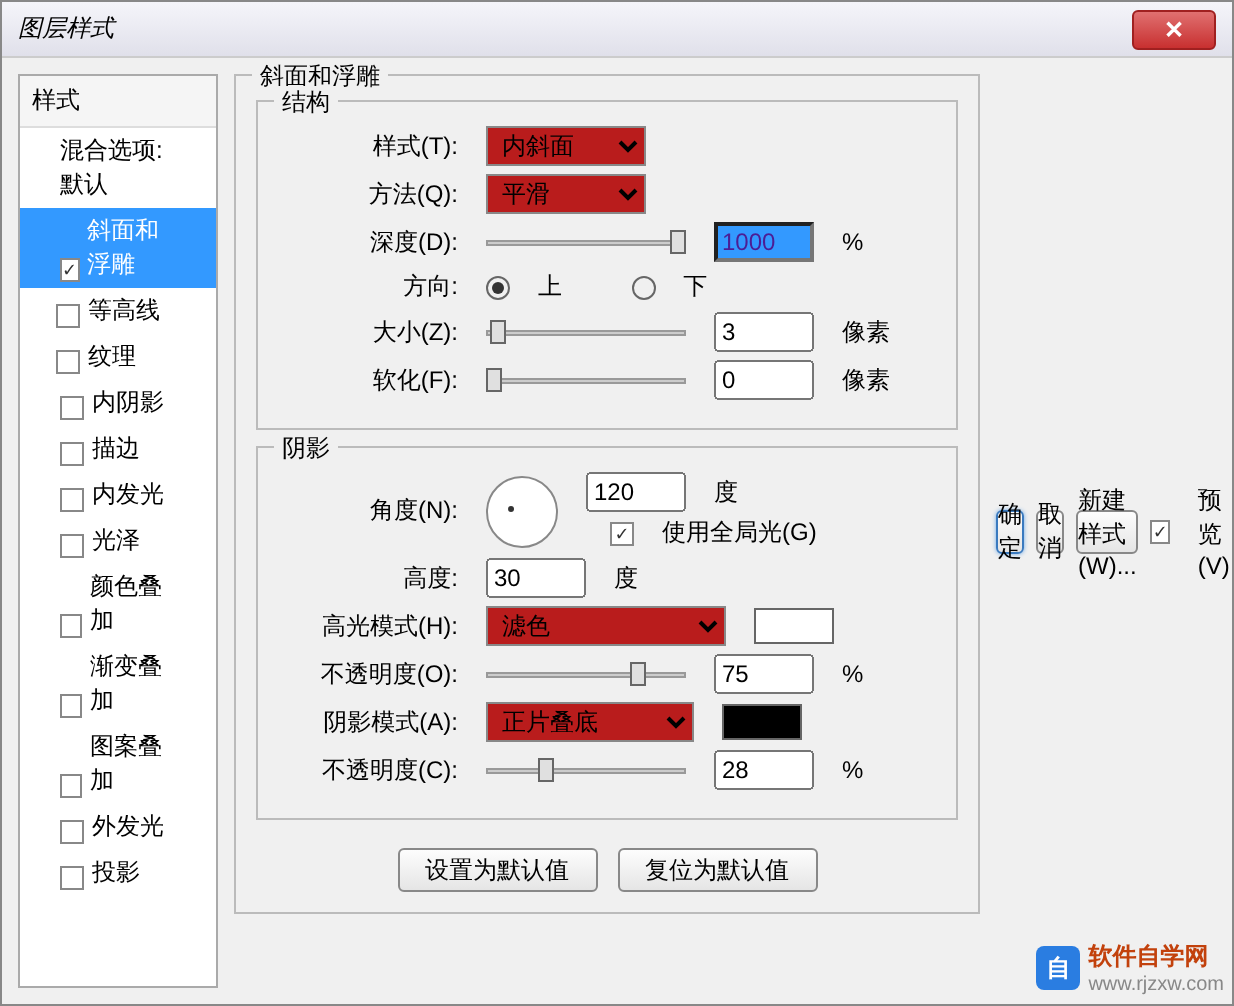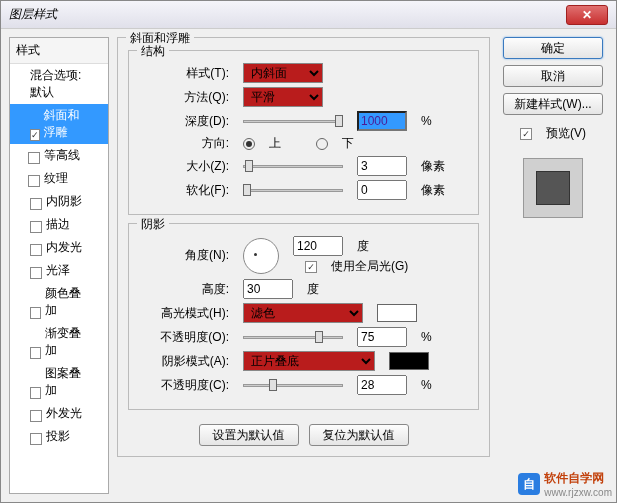--- a/index.html
+++ b/index.html
@@ -28,21 +28,21 @@
 .slider .thumb { position: absolute; top: 3px; width: 8px; height: 12px; background: #e0e0e0; border: 1px solid #666; }
 .numbox { width: 50px; text-align: left; }
 .numbox.hl { background: #3399ff; color: #4c1d95; }
 .radio { width: 12px; height: 12px; border: 1px solid #666; border-radius: 50%; display: inline-flex; align-items: center; justify-content: center; }
 .radio.on::before { content: ""; width: 6px; height: 6px; background: #333; border-radius: 50%; }
 .angle-wheel { width: 36px; height: 36px; border: 1px solid #888; border-radius: 50%; background: #fff; position: relative; }
 .angle-wheel::after { content: ""; position: absolute; width: 3px; height: 3px; background: #333; border-radius: 50%; left: 10px; top: 14px; }
 .contour-pick { width: 28px; height: 22px; border: 1px solid #888; background: linear-gradient(135deg, #222 0%, #222 45%, #eee 55%, #eee 100%); display: inline-block; }
 .dd { width: 12px; height: 22px; border: 1px solid #888; border-left: none; background: #e8e8e8; display: inline-flex; align-items: center; justify-content: center; font-size: 8px; }
 .swatch { width: 40px; height: 18px; border: 1px solid #666; }
-.right { width: 110px; display: flex; flex-direction: column; gap: 6px; align-items: center; }
+.right { width: 110px; display: flex; gap: 6px; align-items: center; }
 .btn { width: 100px; height: 22px; border: 1px solid #888; background: linear-gradient(#fdfdfd, #e5e5e5); border-radius: 3px; display: flex; align-items: center; justify-content: center; cursor: default; }
 .btn.default { border: 1px solid #3a7abf; box-shadow: 0 0 2px #6aa8e8; }
 .preview-box { width: 60px; height: 60px; border: 1px solid #999; background: #d0d0d0; display: flex; align-items: center; justify-content: center; margin-top: 6px; }
 .preview-inner { width: 34px; height: 34px; background: #555; border: 1px solid #333; }
 .bottom-btns { display: flex; gap: 10px; justify-content: center; margin-top: 14px; }
 .bottom-btns .btn { width: 100px; }
 .watermark { position: absolute; right: 4px; bottom: 4px; display: flex; align-items: center; gap: 4px; }
 .wm-badge { width: 22px; height: 22px; background: #2a7de1; color: #fff; border-radius: 4px; display: flex; align-items: center; justify-content: center; font-weight: bold; }
 .wm-text1 { color: #c2410c; font-weight: bold; }
 .wm-text2 { color: #888; font-size: 10px; }
@@ -185,21 +185,21 @@
               <span class="lbl">不透明度(O):</span>
               <div class="slider">
                 <div class="track"></div>
                 <div class="thumb" style="left:72px"></div>
               </div>
               <input class="numbox" value="75" style="">
               <span>%</span>
             </div>
           <div class="row">
               <span class="lbl">阴影模式(A):</span>
-              <select style="width:132px"><option>正片叠底</option></select>
+              <select style="width:104px"><option>正片叠底</option></select>
               <span class="swatch" style="background:#000"></span>
             </div>
           <div class="row">
               <span class="lbl">不透明度(C):</span>
               <div class="slider">
                 <div class="track"></div>
                 <div class="thumb" style="left:26px"></div>
               </div>
               <input class="numbox" value="28" style="">
               <span>%</span>

